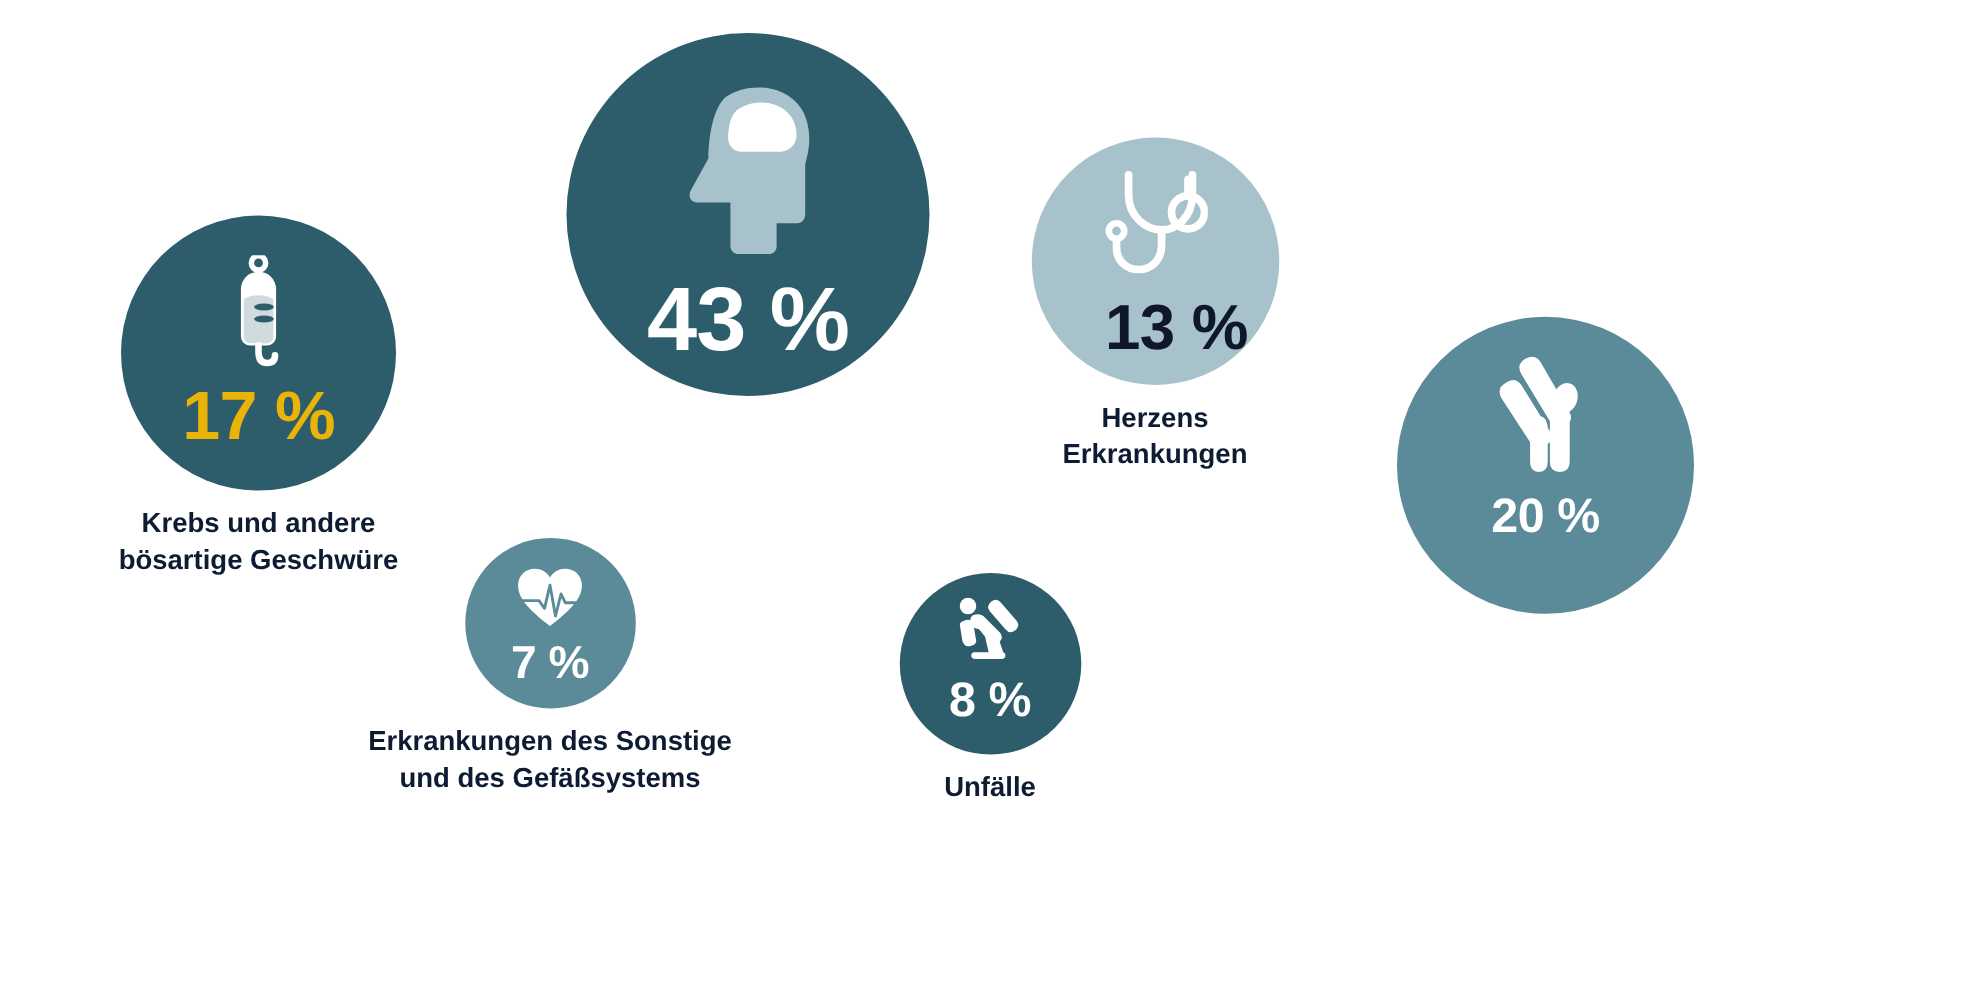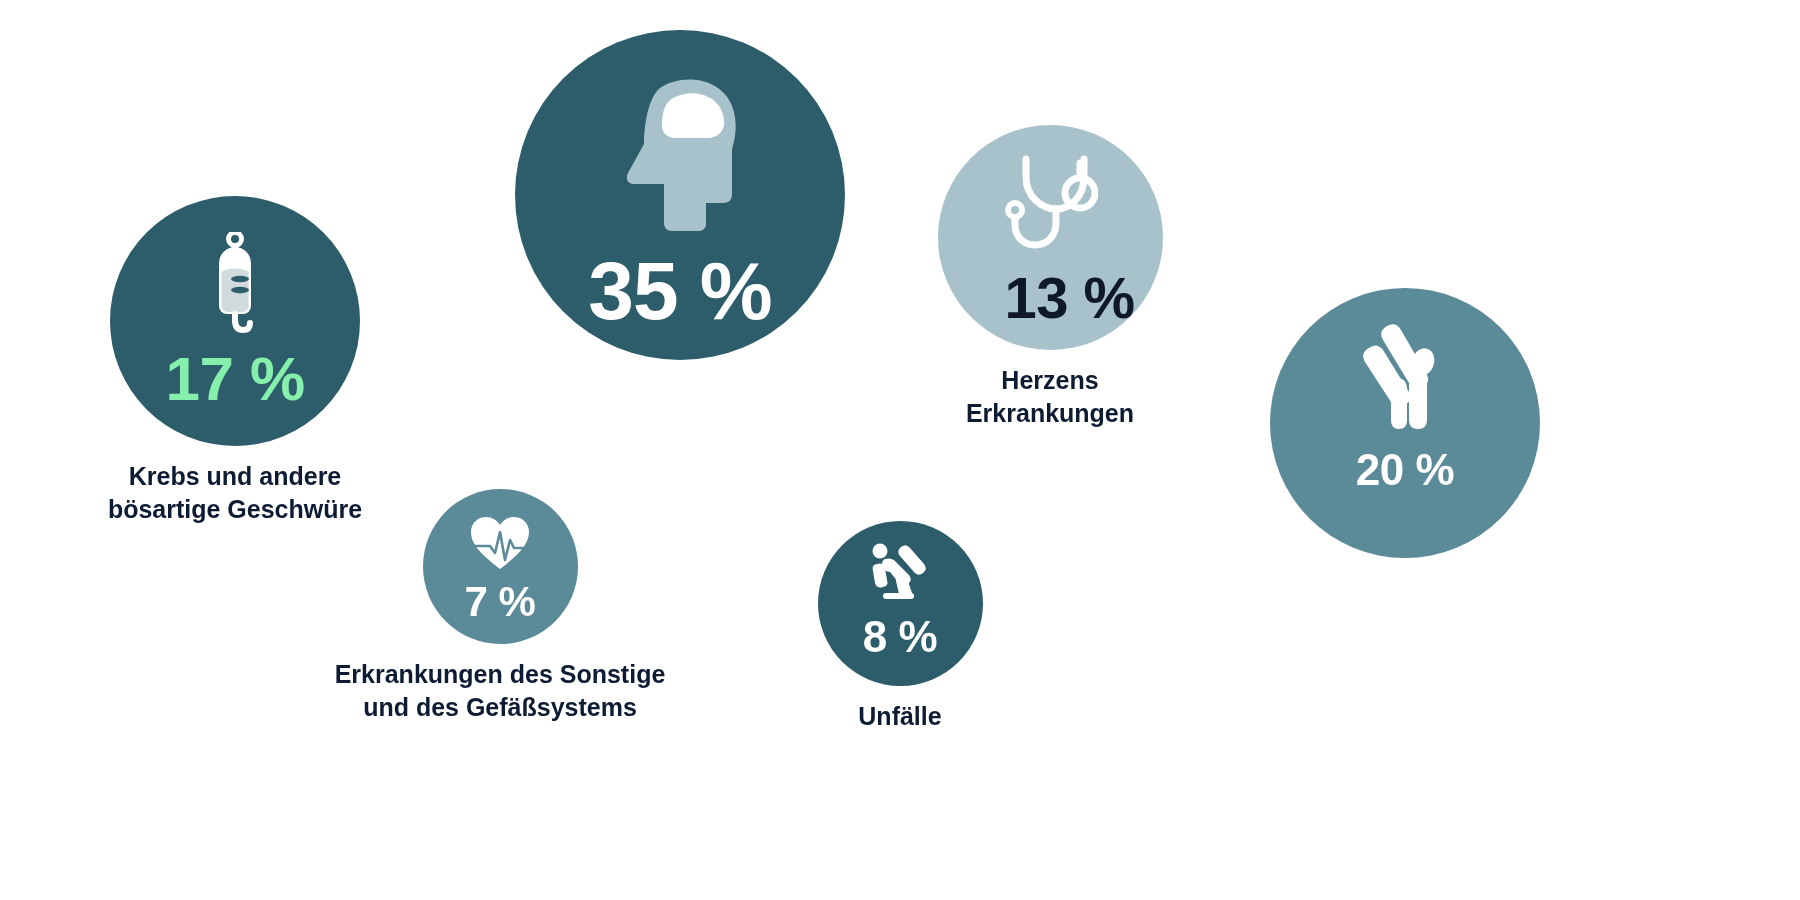--- a/index.html
+++ b/index.html
@@ -95,37 +95,37 @@
         <svg width="74" height="104" viewBox="0 0 74 104" aria-hidden="true">
           <circle cx="37" cy="7" r="6.5" fill="none" stroke="#ffffff" stroke-width="5"></circle>
           <path d="M37 13.5 L37 22" stroke="#ffffff" stroke-width="5"></path>
           <path d="M21 31 a16 16 0 0 1 32 0 L53 74 a8 8 0 0 1 -8 8 L29 82 a8 8 0 0 1 -8 -8 Z" fill="#ffffff"></path>
           <path d="M23.5 40 a17 9 0 0 1 27 0 L50.5 74 a6 6 0 0 1 -6 6 L29.5 80 a6 6 0 0 1 -6 -6 Z" fill="#2d5c6b" opacity="0.22"></path>
           <ellipse cx="42" cy="47" rx="9" ry="3.2" fill="#2d5c6b"></ellipse>
           <ellipse cx="42" cy="58" rx="9" ry="3.2" fill="#2d5c6b"></ellipse>
           <path d="M37 82 L37 88 q0 10 8 10 q7 0 7 -7" fill="none" stroke="#ffffff" stroke-width="6" stroke-linecap="round"></path>
         </svg>
       </div>
-      <div class="pct" style="color:#86efac;">17 %</div>
+      <div class="pct" style="color:#eab308;">17 %</div>
     </div>
     <div class="caption">Krebs und andere
 bösartige Geschwüre</div>
   </div>
 
   <div class="bubble-group" id="grp-nerves">
     <div class="circle" style="background:#2d5c6b;">
       <div class="icon-wrap">
         <svg width="132" height="160" viewBox="0 0 132 160" aria-hidden="true">
           <path d="M46 16 C70 0 112 6 120 40 C124 58 120 68 118 78 L118 122 C118 128 115 131 109 131
                    L92 131 L92 152 C92 156 89 159 85 159 L58 159 C53 159 50 156 50 151 L50 112
                    L20 112 C14 112 11 107 14 101 L30 72 C30 54 34 26 46 16 Z" fill="#a8c2cb"></path>
           <path d="M56 28 C76 14 108 22 110 48 C111 58 106 64 96 66 L62 66 C52 66 47 60 48 50 C49 40 50 34 56 28 Z" fill="#ffffff"></path>
         </svg>
       </div>
-      <div class="pct" style="color:#ffffff;">35 %</div>
+      <div class="pct" style="color:#ffffff;">43 %</div>
     </div>
   </div>
 
   <div class="bubble-group" id="grp-other">
     <div class="circle" style="background:#a8c2cb;">
       <div class="icon-wrap">
         <svg width="96" height="104" viewBox="0 0 96 104" aria-hidden="true">
           <g fill="none" stroke="#ffffff" stroke-width="7" stroke-linecap="round">
             <path d="M24 6 L24 24 C24 44 40 56 54 56 C68 56 82 44 82 24 L82 6"></path>
             <path d="M54 56 L54 70 C54 84 44 92 33 92 C22 92 13 84 13 72 L13 66"></path>

